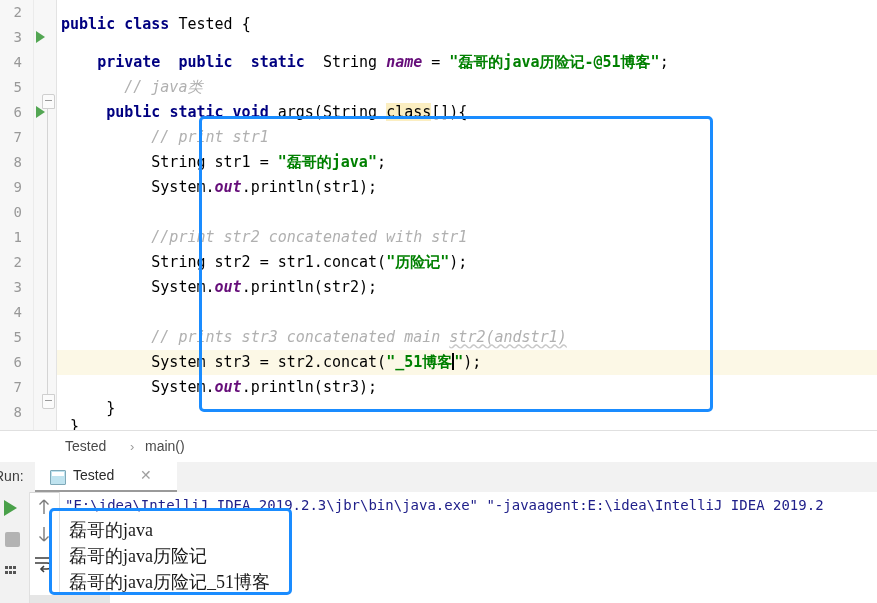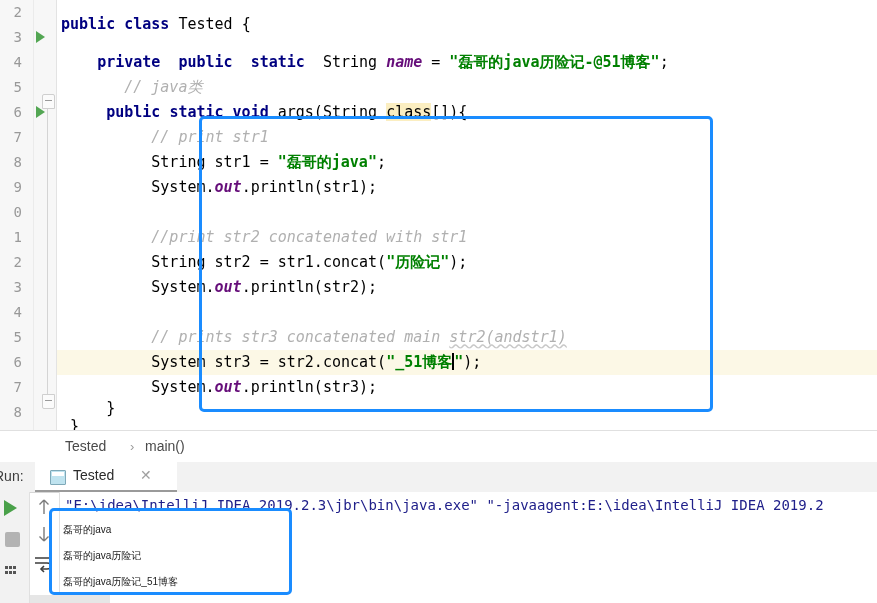--- a/index.html
+++ b/index.html
@@ -79,23 +79,23 @@
   .ic-stop{left:5px;top:70px;width:15px;height:15px;background:#b3b3b3;border-radius:2px;}
   .ic-trace{left:5px;top:101px;width:16px;height:12px;}
   .ic-up{left:37px;top:36px;}
   .ic-down{left:37px;top:63px;}
   .ic-wrap{left:33px;top:93px;}
 
   .console{position:absolute;left:60px;top:30px;right:0;height:111px;background:#ffffff;overflow:hidden;}
   .cmdline{position:absolute;left:5px;top:2px;white-space:pre;
            font-family:"DejaVu Sans Mono","Liberation Mono",monospace;
            font-size:14px;line-height:22px;color:#20208a;}
-  .outline{position:absolute;left:3px;white-space:pre;
-           font-family:Liberation Sans, sans-serif;
-           font-size:10px;line-height:24px;color:#1a1a1a;}
+  .outline{position:absolute;left:9px;white-space:pre;
+           font-family:Liberation Serif, serif;
+           font-size:18px;line-height:24px;color:#1a1a1a;}
   .bottom-strip{position:absolute;left:30px;bottom:0;width:80px;height:8px;background:#e6e6e6;}
 </style>
 </head>
 <body>
 
 <div id="app">
 
   <div class="editor">
 
     <div class="hl-gut" style="top:350px;"></div>

